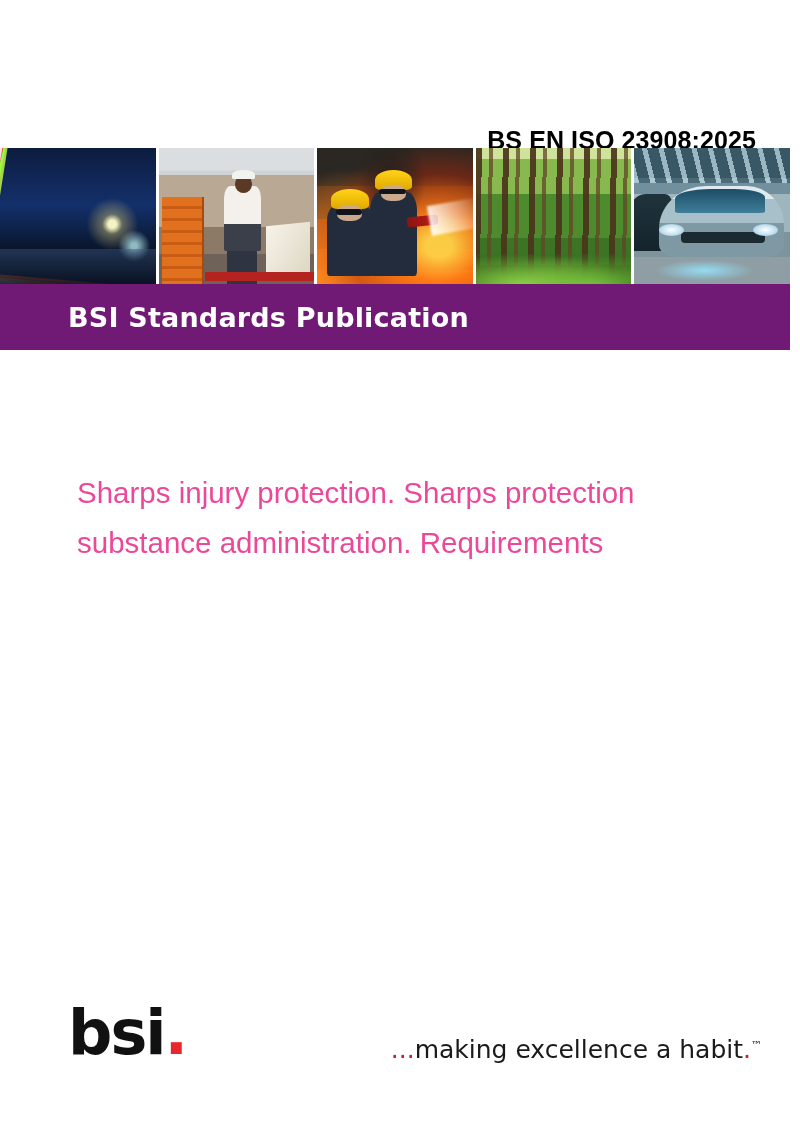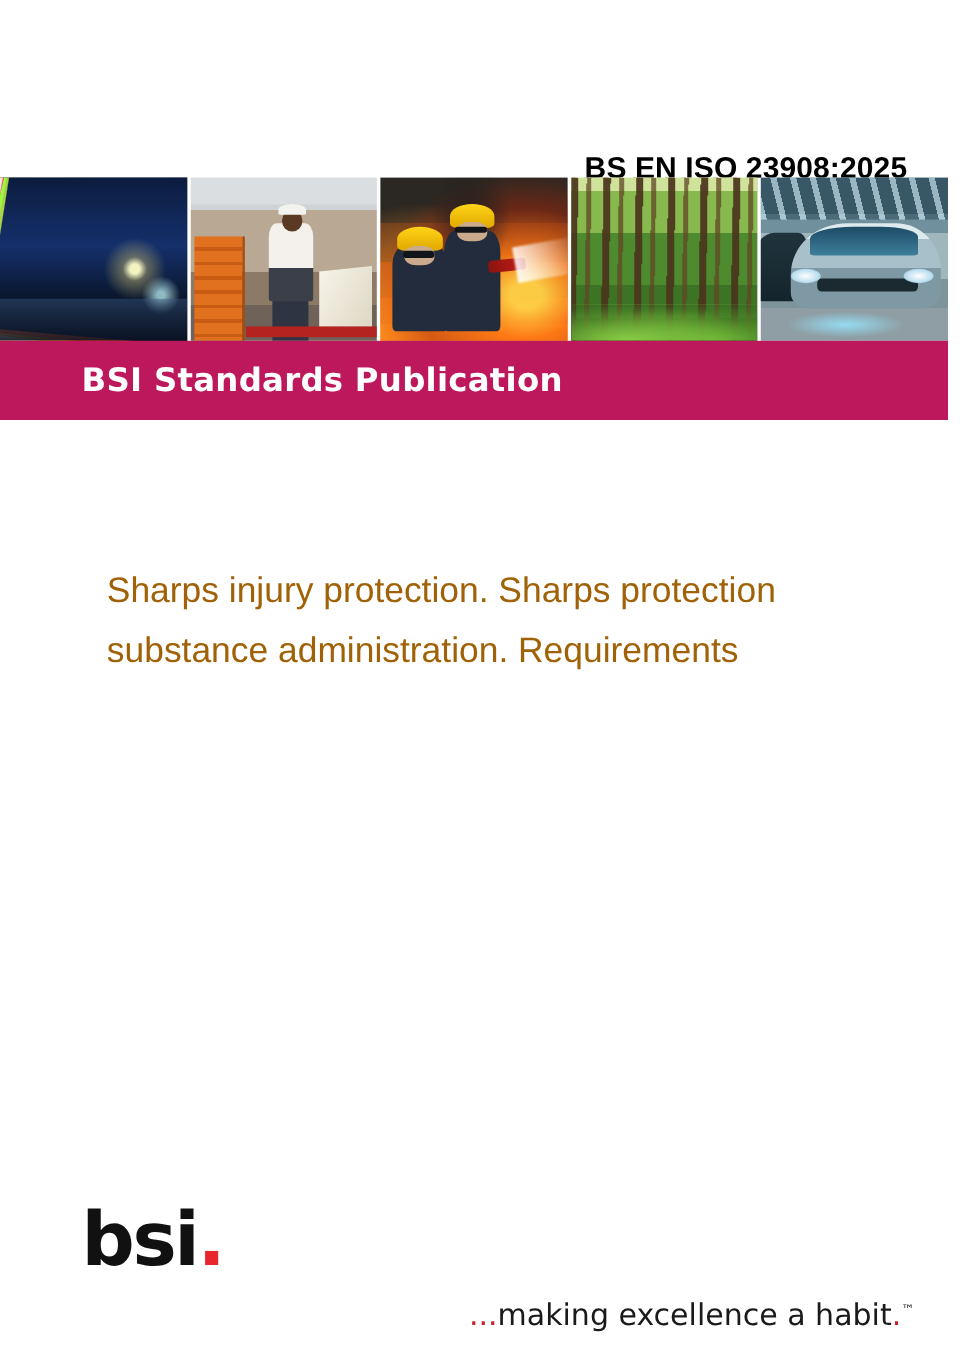--- a/index.html
+++ b/index.html
@@ -310,46 +310,46 @@
     height: 16%;
     background: radial-gradient(ellipse, rgba(150,230,255,0.85), rgba(120,200,240,0) 72%);
   }
 
   .red-band {
     position: absolute;
     left: 0;
     top: 136px;
     width: 790px;
     height: 66px;
-    background: #be185d;
+    background: #701a75;
   }
   .red-band-text {
     position: absolute;
     left: 68px;
     top: 50%;
     transform: translateY(-50%);
     color: #ffffff;
     font-family: "DejaVu Sans", sans-serif;
     font-size: 27px;
     font-weight: 700;
     letter-spacing: 0.2px;
     white-space: nowrap;
   }
 
   
   .doc-title {
     position: absolute;
-    left: 89px;
+    left: 77px;
     top: 468px;
     width: 700px;
     font-family: "Liberation Sans", sans-serif;
     font-size: 29.5px;
     font-weight: 400;
     line-height: 50px;
-    color: #a16207;
+    color: #ec4899;
   }
   .doc-title .tline { display: block; white-space: nowrap; }
 
   
   .logo {
     position: absolute;
     left: 68px;
     top: 1002px;
     font-family: "DejaVu Sans", sans-serif;
     font-size: 62px;
@@ -362,21 +362,20 @@
 
   .tagline {
     position: absolute;
     right: 38px;
     top: 1035px;
     font-family: "DejaVu Sans", sans-serif;
     font-size: 25px;
     font-weight: 400;
     color: #1a1a1a;
     white-space: nowrap;
-    margin-top: 46px;
   }
   .tagline .lead { color: #c8202a; }
   .tagline .period { color: #c8202a; }
   .tagline .tm {
     font-size: 11px;
     vertical-align: super;
     color: #1a1a1a;
   }
 </style>
 </head>

